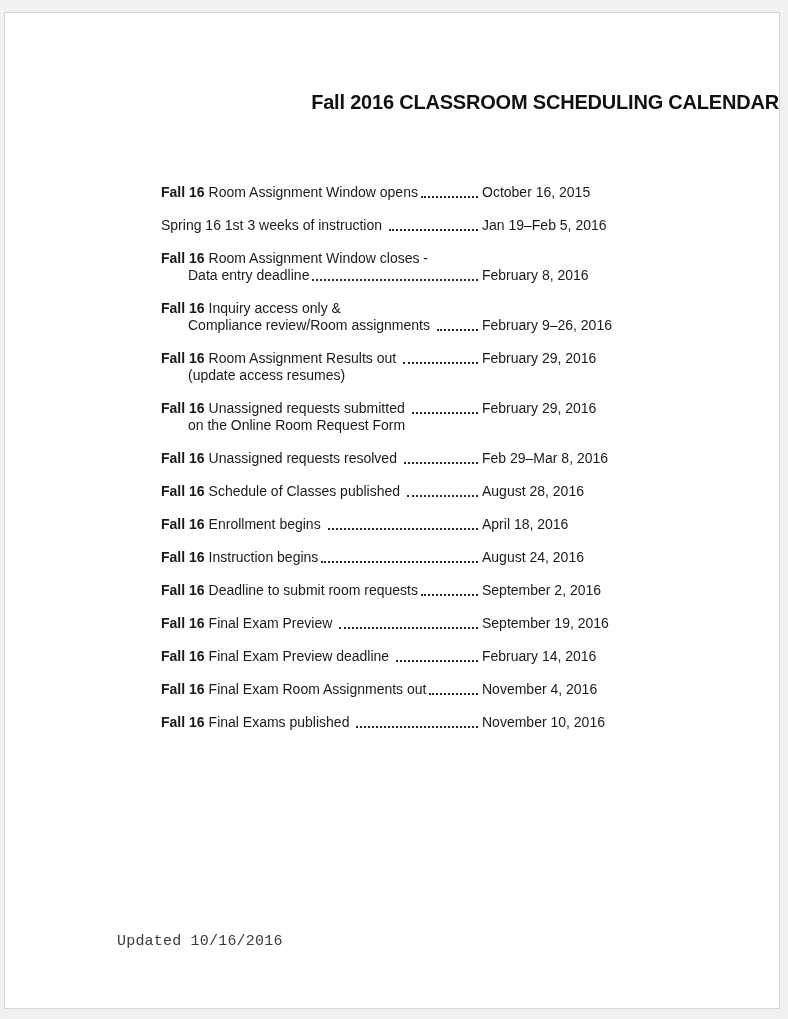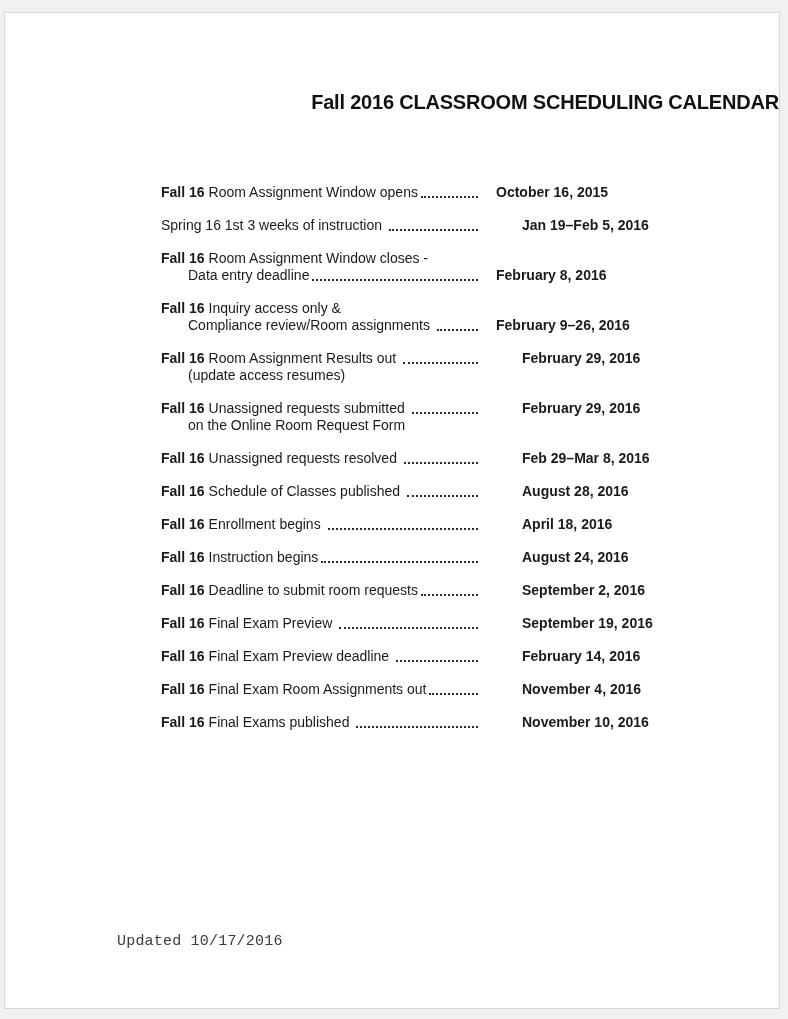--- a/index.html
+++ b/index.html
@@ -46,21 +46,21 @@
     width: 480px;
     font-size: 14px;
   }
   .entry-line {
     display: flex;
     align-items: flex-end;
     height: 17px;
     line-height: 17px;
     white-space: pre;
   }
-  .entry-line.gap { margin-top: 16px; gap: 26px; }
+  .entry-line.gap { margin-top: 16px; }
   .entry-line .body {
     display: flex;
     align-items: baseline;
     width: 321px;
     flex: none;
     box-sizing: border-box;
   }
   .entry-line.indent .body { padding-left: 27px; }
   .term {
     font-weight: 700;
@@ -70,23 +70,22 @@
   .text { flex: none; }
   .dots {
     flex: 1 1 auto;
     min-width: 6px;
     align-self: flex-end;
     border-bottom: 2px dotted #2a2a2a;
     margin: 0 4px 3px 3px;
     height: 0;
   }
   .date {
-    font-weight: 700;
+    font-weight: 400;
     flex: none;
-    margin-left: 14px;
   }
   .footer-updated {
     position: absolute;
     left: 112px;
     top: 920px;
     font-family: "Liberation Mono", "DejaVu Sans Mono", monospace;
     font-size: 15px;
     letter-spacing: 0.2px;
     color: #3c3c3c;
   }
@@ -246,15 +245,15 @@
         <div class="entry-line gap">
     <span class="body">
       <b class="term">Fall 16</b>
       <span class="text">Final Exams published </span>
       <span class="dots"></span>
     </span>
     <b class="date">November 10, 2016</b>
   </div>
       </div>
 
-    <div class="footer-updated">Updated 10/17/2016</div>
+    <div class="footer-updated">Updated 10/16/2016</div>
   </div>
 </div>
 
 </body></html>

